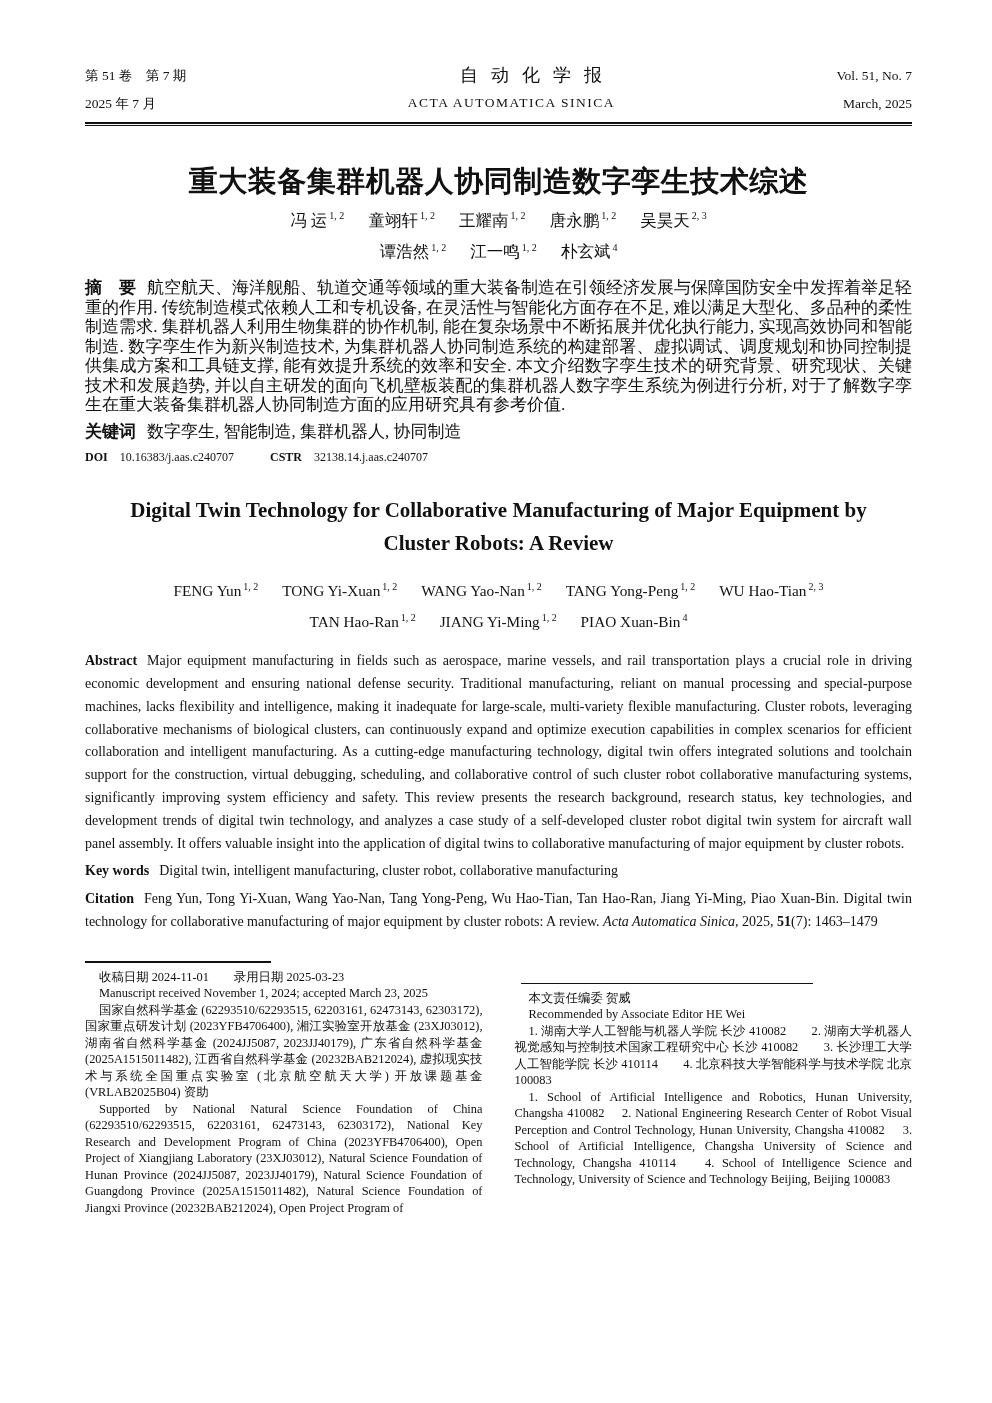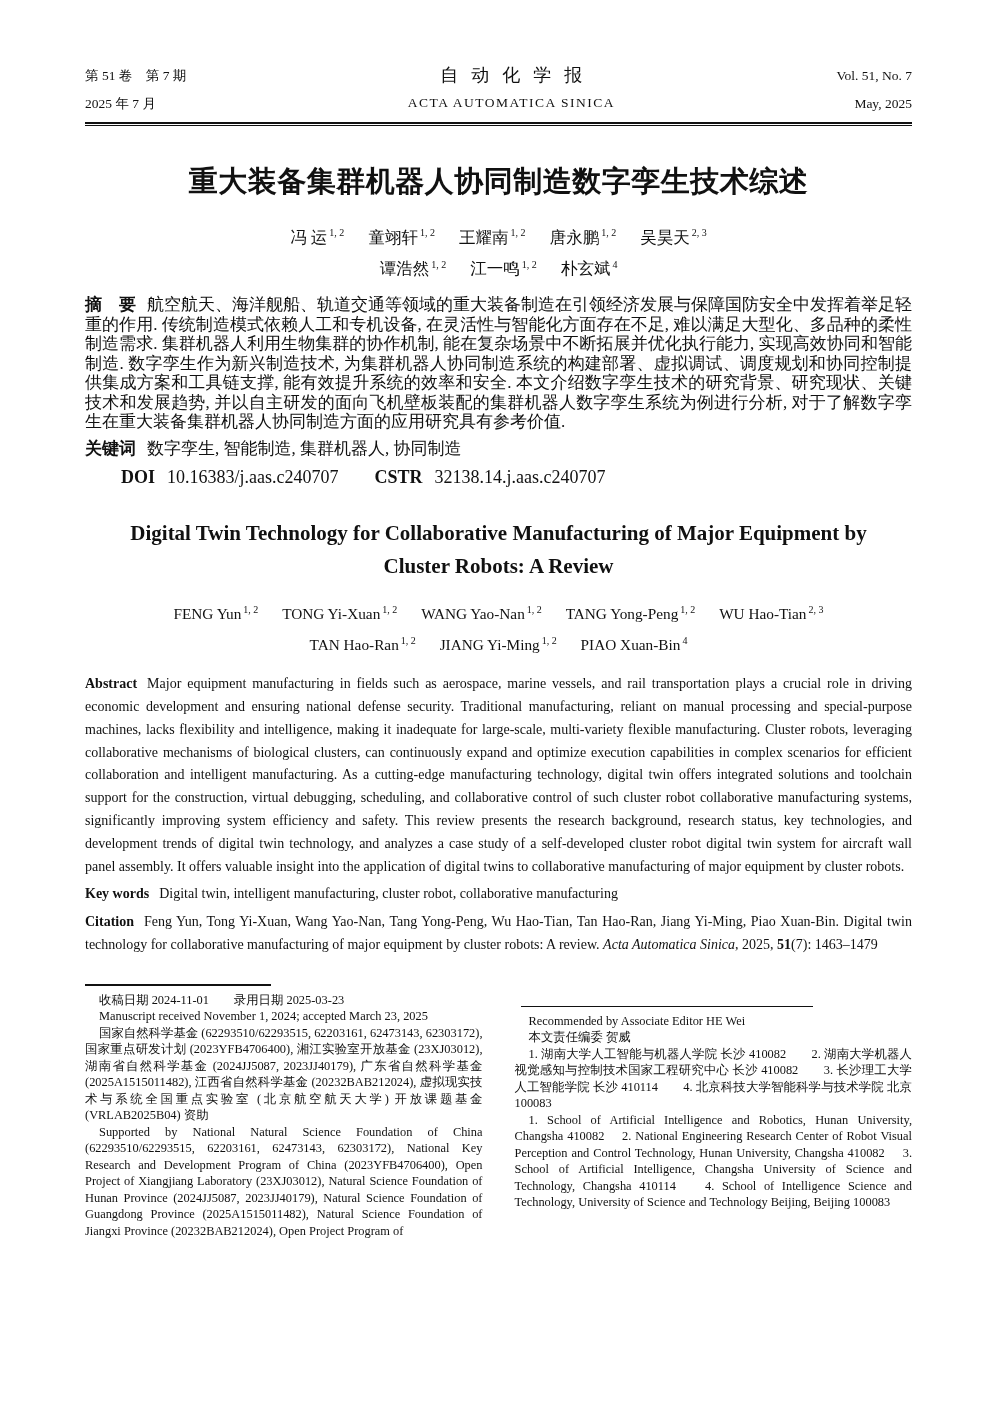--- a/index.html
+++ b/index.html
@@ -11,41 +11,41 @@
     position: relative;
     color: #111;
     font-family: "Liberation Serif", serif;
     padding: 62px 80px 0 85px;
   }
 
   
   .jheader { display: flex; justify-content: space-between; align-items: flex-start; font-size: 13.5px; }
   .jheader .col { line-height: 28px; }
   .jheader .col.right { text-align: right; }
-  .jheader .center { text-align: center; }
+  .jheader .center { text-align: right; }
   .jheader .cn-name { font-size: 18px; letter-spacing: 13px; line-height: 27px; padding-left: 13px; }
   .jheader .en-name { font-size: 13.5px; letter-spacing: 1.5px; line-height: 28px; }
   .double-rule { margin-top: 4px; height: 4px; border-top: 2.5px solid #111; border-bottom: 1.2px solid #111; }
 
   
   .title-cn {
     font-family: "Liberation Sans", sans-serif;
     text-align: center; font-size: 29px; font-weight: 700;
     letter-spacing: 0.5px; margin: 36px 0 0 0;
   }
-  .authors-cn { text-align: center; margin-top: 17px; font-size: 16.5px; line-height: 27px; }
+  .authors-cn { text-align: center; font-size: 16.5px; line-height: 27px; }
   .authors-cn .au, .authors-en .au { margin: 0 10px; white-space: nowrap; }
   sup.au-sup { font-size: 10px; margin-left: 2px; }
 
   
   .blk-cn { font-size: 17px; line-height: 19.5px; text-align: justify; margin: 13px 0 0 0; }
   .lab-cn { font-family: "Liberation Sans", sans-serif; font-weight: 700; margin-right: 11px; }
   .kw-cn { margin-top: 7px; }
   .cite-cn { margin-top: 7px; }
-  .doi-line { margin-top: 9px; font-size: 18px; margin-left: 36px; }
+  .doi-line { margin-top: 9px; font-size: 12px; }
   .doi-line .lab { font-weight: 700; margin-right: 12px; }
   .doi-line .gap { display: inline-block; width: 36px; }
 
   
   .title-en { text-align: center; font-size: 21px; font-weight: 700; line-height: 33px; margin: 29px 0 0 0; }
   .authors-en { text-align: center; font-size: 15.3px; line-height: 27px; margin-top: 13px; }
 
   
   .blk-en { font-size: 14px; line-height: 22.8px; text-align: justify; margin: 15px 0 0 0; }
   .lab-en { font-weight: 700; margin-right: 10px; }
@@ -71,21 +71,21 @@
     <div class="col left">
       <div>第 51 卷　第 7 期</div>
       <div>2025 年 7 月</div>
     </div>
     <div class="center">
       <div class="cn-name">自动化学报</div>
       <div class="en-name">ACTA AUTOMATICA SINICA</div>
     </div>
     <div class="col right">
       <div>Vol. 51, No. 7</div>
-      <div>May, 2025</div>
+      <div>March, 2025</div>
     </div>
   </div>
   <div class="double-rule"></div>
 
   <h1 class="title-cn">重大装备集群机器人协同制造数字孪生技术综述</h1>
 
   <div class="authors-cn">
     <div>
       <span class="au"><span>冯 运</span><sup class="au-sup">1, 2</sup></span>
       <span class="au"><span>童翊轩</span><sup class="au-sup">1, 2</sup></span>
@@ -133,20 +133,20 @@
   <div class="footnotes">
     <div class="fn-col">
       <div class="fn-rule-left"></div>
       <p>收稿日期 2024-11-01　　录用日期 2025-03-23</p>
       <p>Manuscript received November 1, 2024; accepted March 23, 2025</p>
       <p>国家自然科学基金 (62293510/62293515, 62203161, 62473143, 62303172), 国家重点研发计划 (2023YFB4706400), 湘江实验室开放基金 (23XJ03012), 湖南省自然科学基金 (2024JJ5087, 2023JJ40179), 广东省自然科学基金 (2025A1515011482), 江西省自然科学基金 (20232BAB212024), 虚拟现实技术与系统全国重点实验室 (北京航空航天大学) 开放课题基金 (VRLAB2025B04) 资助</p>
       <p>Supported by National Natural Science Foundation of China (62293510/62293515, 62203161, 62473143, 62303172), National Key Research and Development Program of China (2023YFB4706400), Open Project of Xiangjiang Laboratory (23XJ03012), Natural Science Foundation of Hunan Province (2024JJ5087, 2023JJ40179), Natural Science Foundation of Guangdong Province (2025A1515011482), Natural Science Foundation of Jiangxi Province (20232BAB212024), Open Project Program of</p>
     </div>
     <div class="fn-col">
       <div class="fn-rule-right"></div>
+      <p>本文责任编委 贺威</p>
       <p>Recommended by Associate Editor HE Wei</p>
-      <p>本文责任编委 贺威</p>
       <p>1. 湖南大学人工智能与机器人学院 长沙 410082　　2. 湖南大学机器人视觉感知与控制技术国家工程研究中心 长沙 410082　　3. 长沙理工大学人工智能学院 长沙 410114　　4. 北京科技大学智能科学与技术学院 北京 100083</p>
       <p>1. School of Artificial Intelligence and Robotics, Hunan University, Changsha 410082　 2. National Engineering Research Center of Robot Visual Perception and Control Technology, Hunan University, Changsha 410082　 3. School of Artificial Intelligence, Changsha University of Science and Technology, Changsha 410114　 4. School of Intelligence Science and Technology, University of Science and Technology Beijing, Beijing 100083</p>
     </div>
   </div>
 
 </div>
 
 </body></html>

